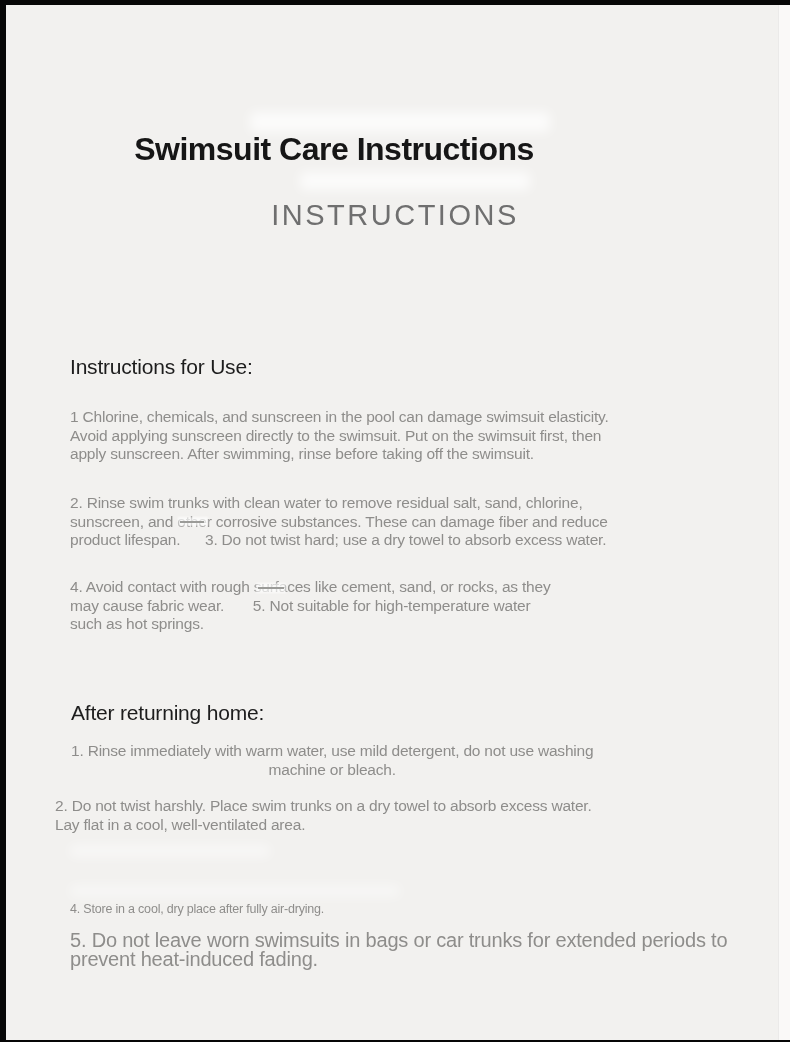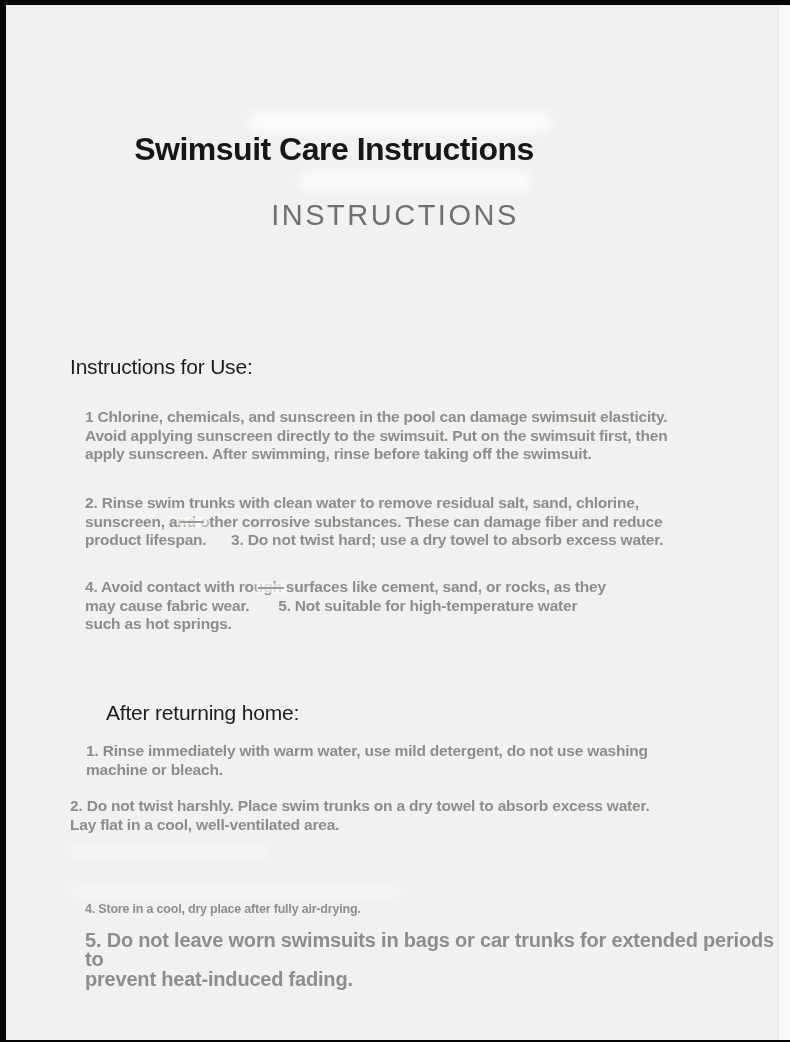--- a/index.html
+++ b/index.html
@@ -44,31 +44,31 @@
     font-size:29px;line-height:34px;font-weight:400;
     letter-spacing:2.5px;color:#6f6f6f;
     transform:scaleY(1.04);
   }
   .section-heading{
     position:absolute;
     font-size:21px;line-height:26px;font-weight:normal;
     letter-spacing:-0.2px;color:#1d1d1d;
   }
   .h1{left:70px;top:354px;}
-  .h2{left:71px;top:700px;margin-left:35px;}
+  .h2{left:71px;top:700px;}
   .para{
     position:absolute;left:70px;
-    font-weight:bold;color:#8e8d8b;
+    font-weight:normal;color:#8e8d8b;
     white-space:pre-wrap;
-    font-size:15.5px;line-height:18.6px;letter-spacing:-0.2px;margin-left:15px;
+    font-size:15.5px;line-height:18.6px;letter-spacing:-0.2px;
   }
   .p-use-1{top:408px;}
   .p-use-2{top:494px;}
   .p-use-3{top:578px;}
-  .p-home-1{left:71px;top:742px;}
+  .p-home-1{left:71px;top:742px;text-align:center;}
   .p-home-2{left:55px;top:797px;}
   .p-home-small{font-size:12.5px;line-height:15px;}
   .p-home-3{left:70px;top:863px;}
   .p-home-4{left:70px;top:902px;}
   .p-home-5{left:70px;top:931px;font-size:20px;line-height:19.4px;}
 </style>
 </head>
 <body>
 
 <div class="page">

